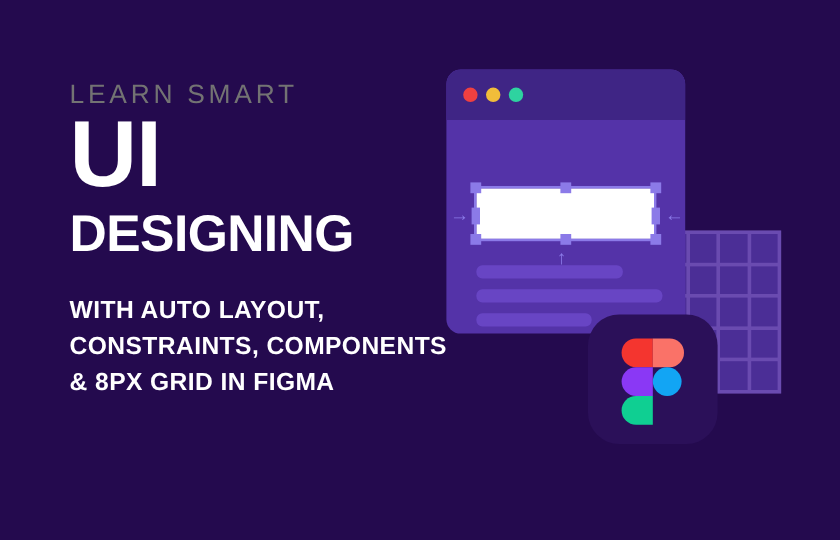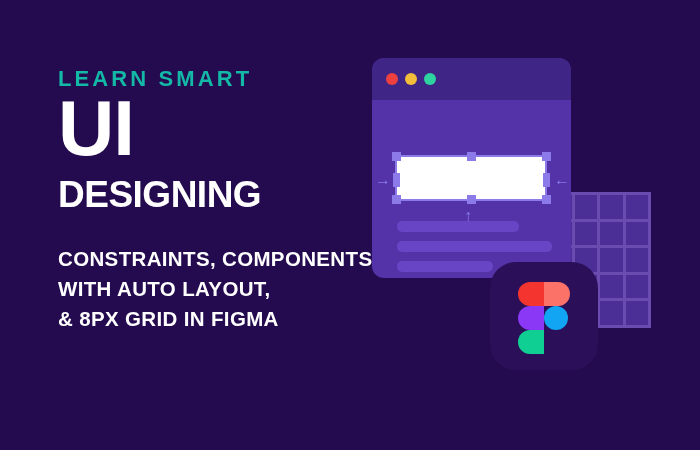--- a/index.html
+++ b/index.html
@@ -24,37 +24,37 @@
   
   #text-block {
     position: absolute;
     left: 58px;
     top: 66px;
     width: 400px;
     z-index: 40;
   }
   #kicker {
     font-size: 22px;
-    font-weight: bold;
+    font-weight: normal;
     letter-spacing: 3.1px;
-    color: #14b8a6;
+    color: #737373;
     line-height: 26px;
     white-space: nowrap;
   }
   #title-ui {
     margin-top: 0;
     font-size: 78px;
     font-weight: bold;
     letter-spacing: -1px;
     color: #ffffff;
     line-height: 72px;
     white-space: nowrap;
   }
   #title-designing {
-    font-size: 37px;
+    font-size: 43px;
     font-weight: bold;
     letter-spacing: -0.5px;
     color: #ffffff;
     line-height: 62px;
     white-space: nowrap;
   }
   #subtitle {
     margin-top: 18px;
     font-size: 20.5px;
     font-weight: bold;
@@ -279,19 +279,19 @@
       <span class="fig-piece" id="fig-mid-right"></span>
       <span class="fig-piece" id="fig-bottom-left"></span>
     </div>
   </div>
 
   <div id="text-block">
     <div id="kicker">LEARN SMART</div>
     <div id="title-ui">UI</div>
     <div id="title-designing">DESIGNING</div>
     <div id="subtitle">
+      <div>WITH AUTO LAYOUT,</div>
       <div>CONSTRAINTS, COMPONENTS</div>
-      <div>WITH AUTO LAYOUT,</div>
       <div>&amp; 8PX GRID IN FIGMA</div>
     </div>
   </div>
 
 </div>
 
 </body></html>

